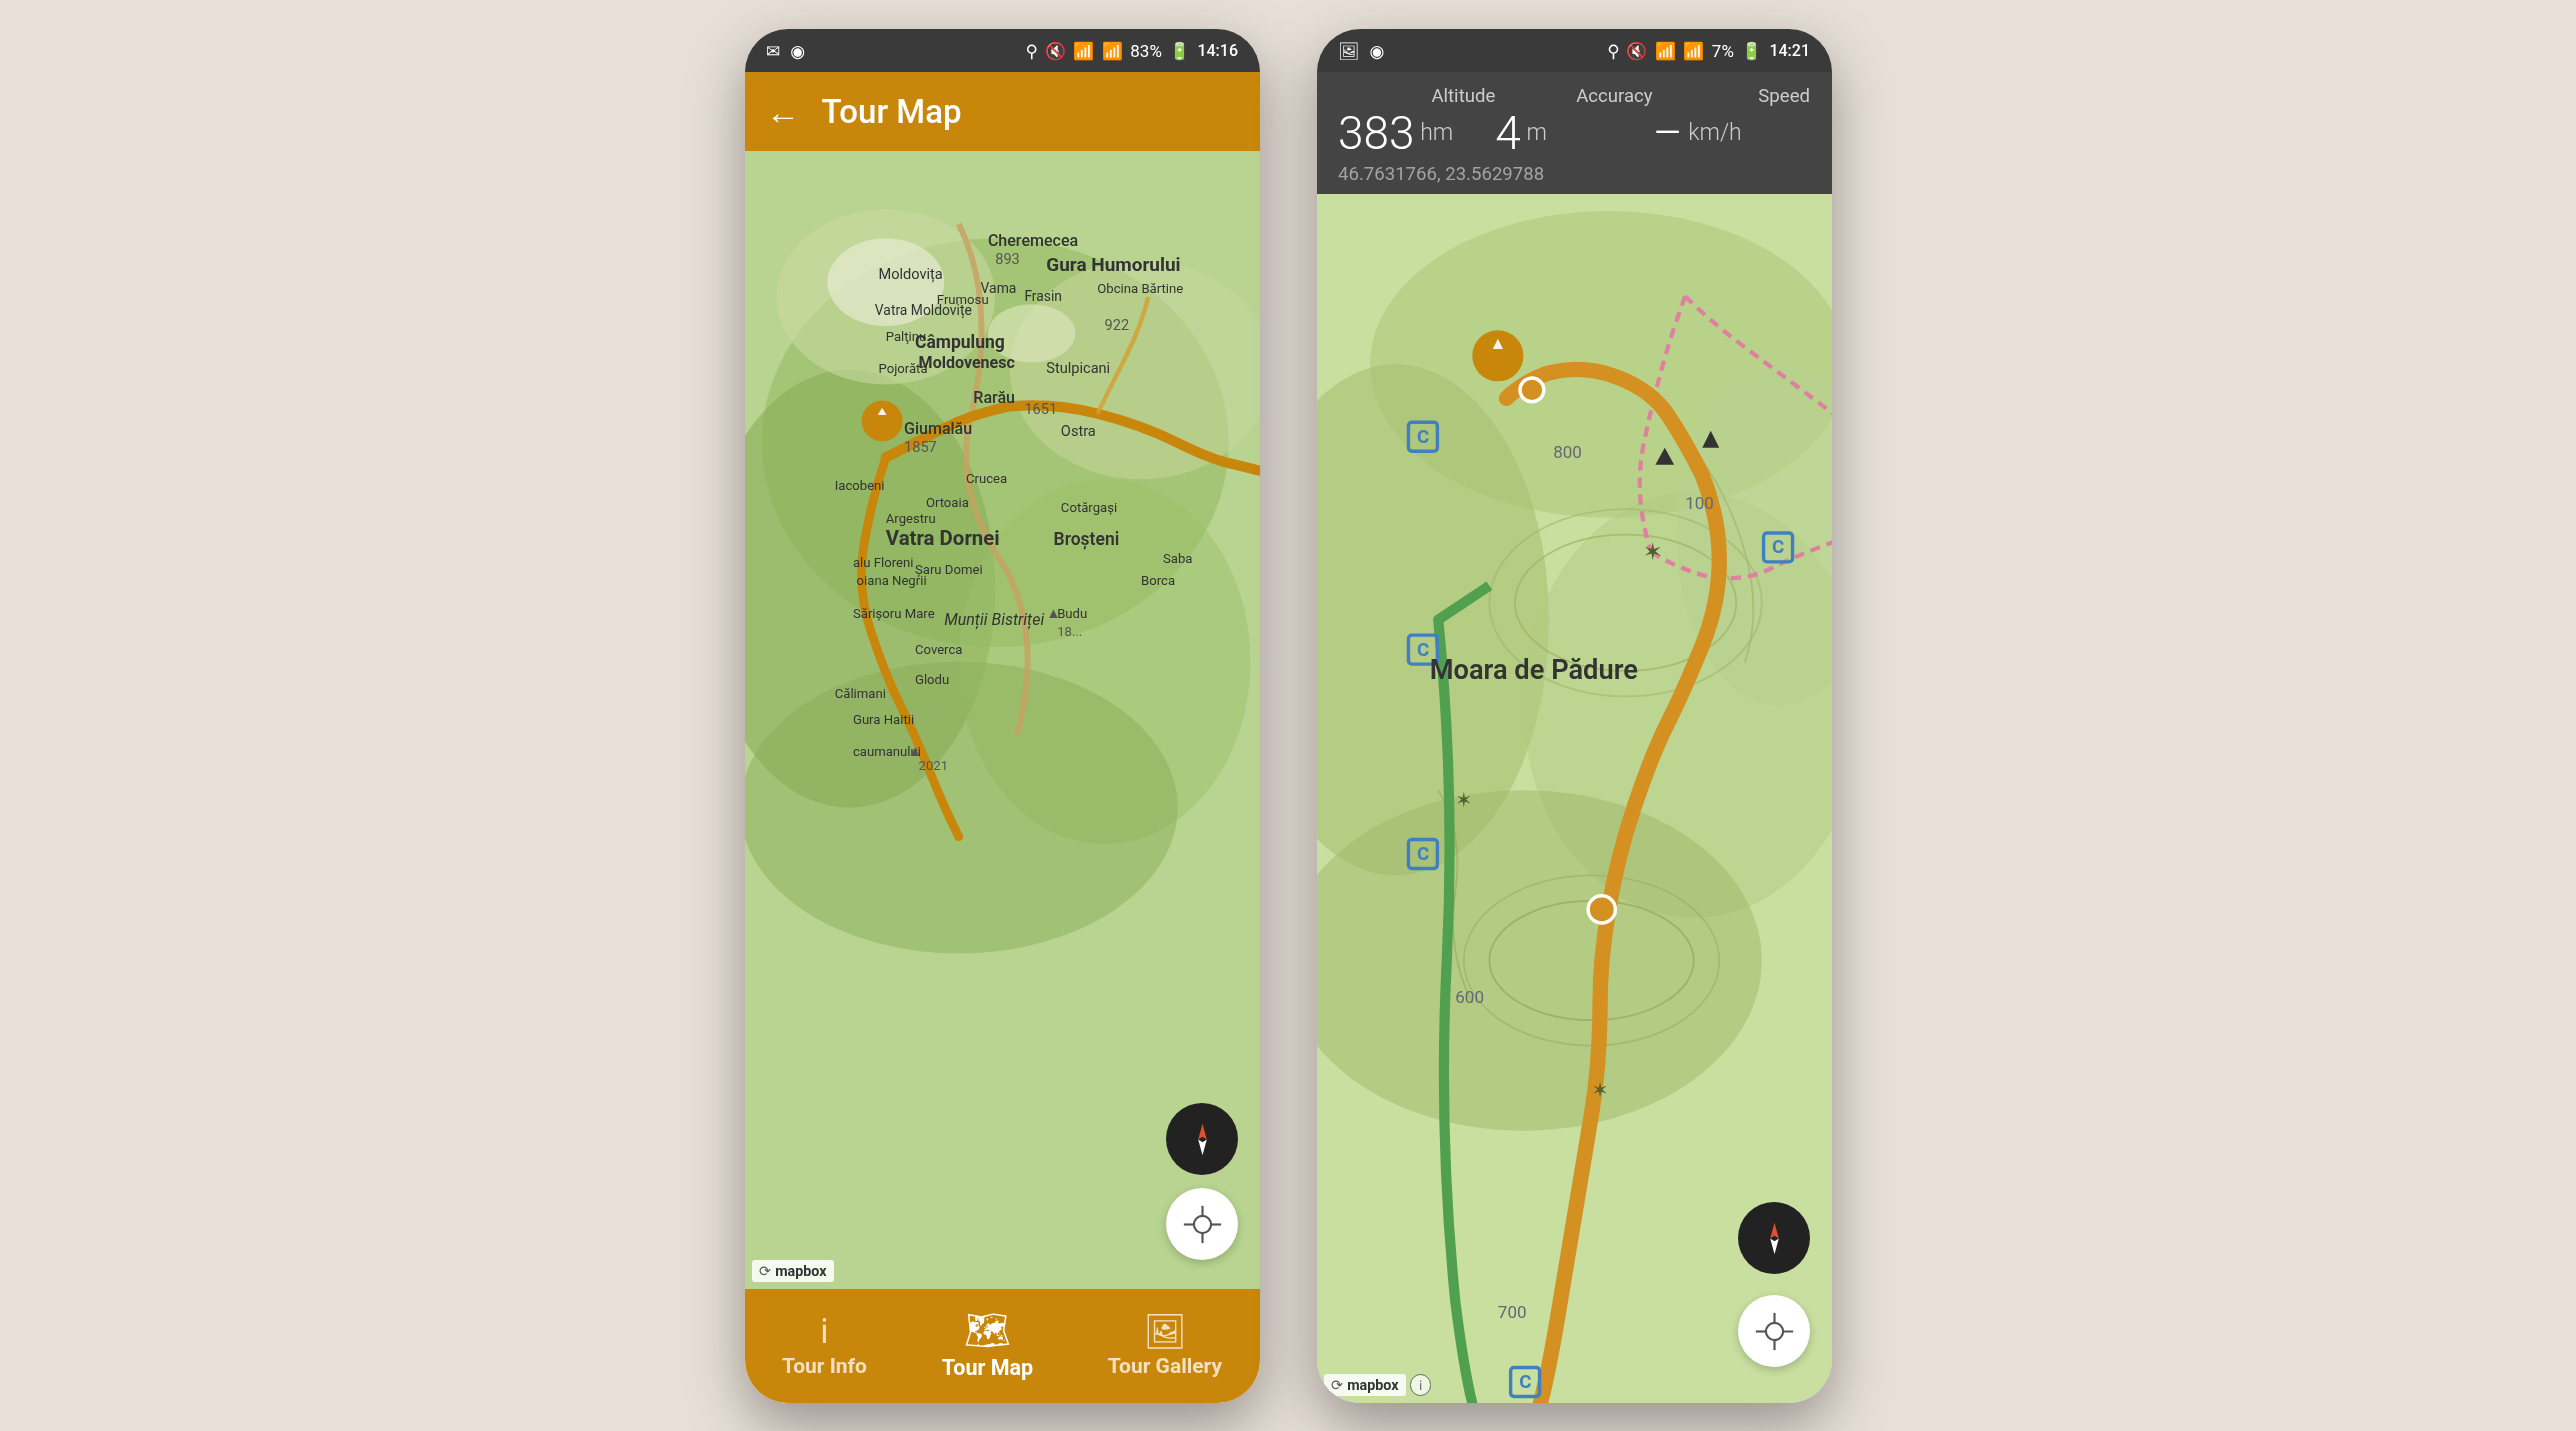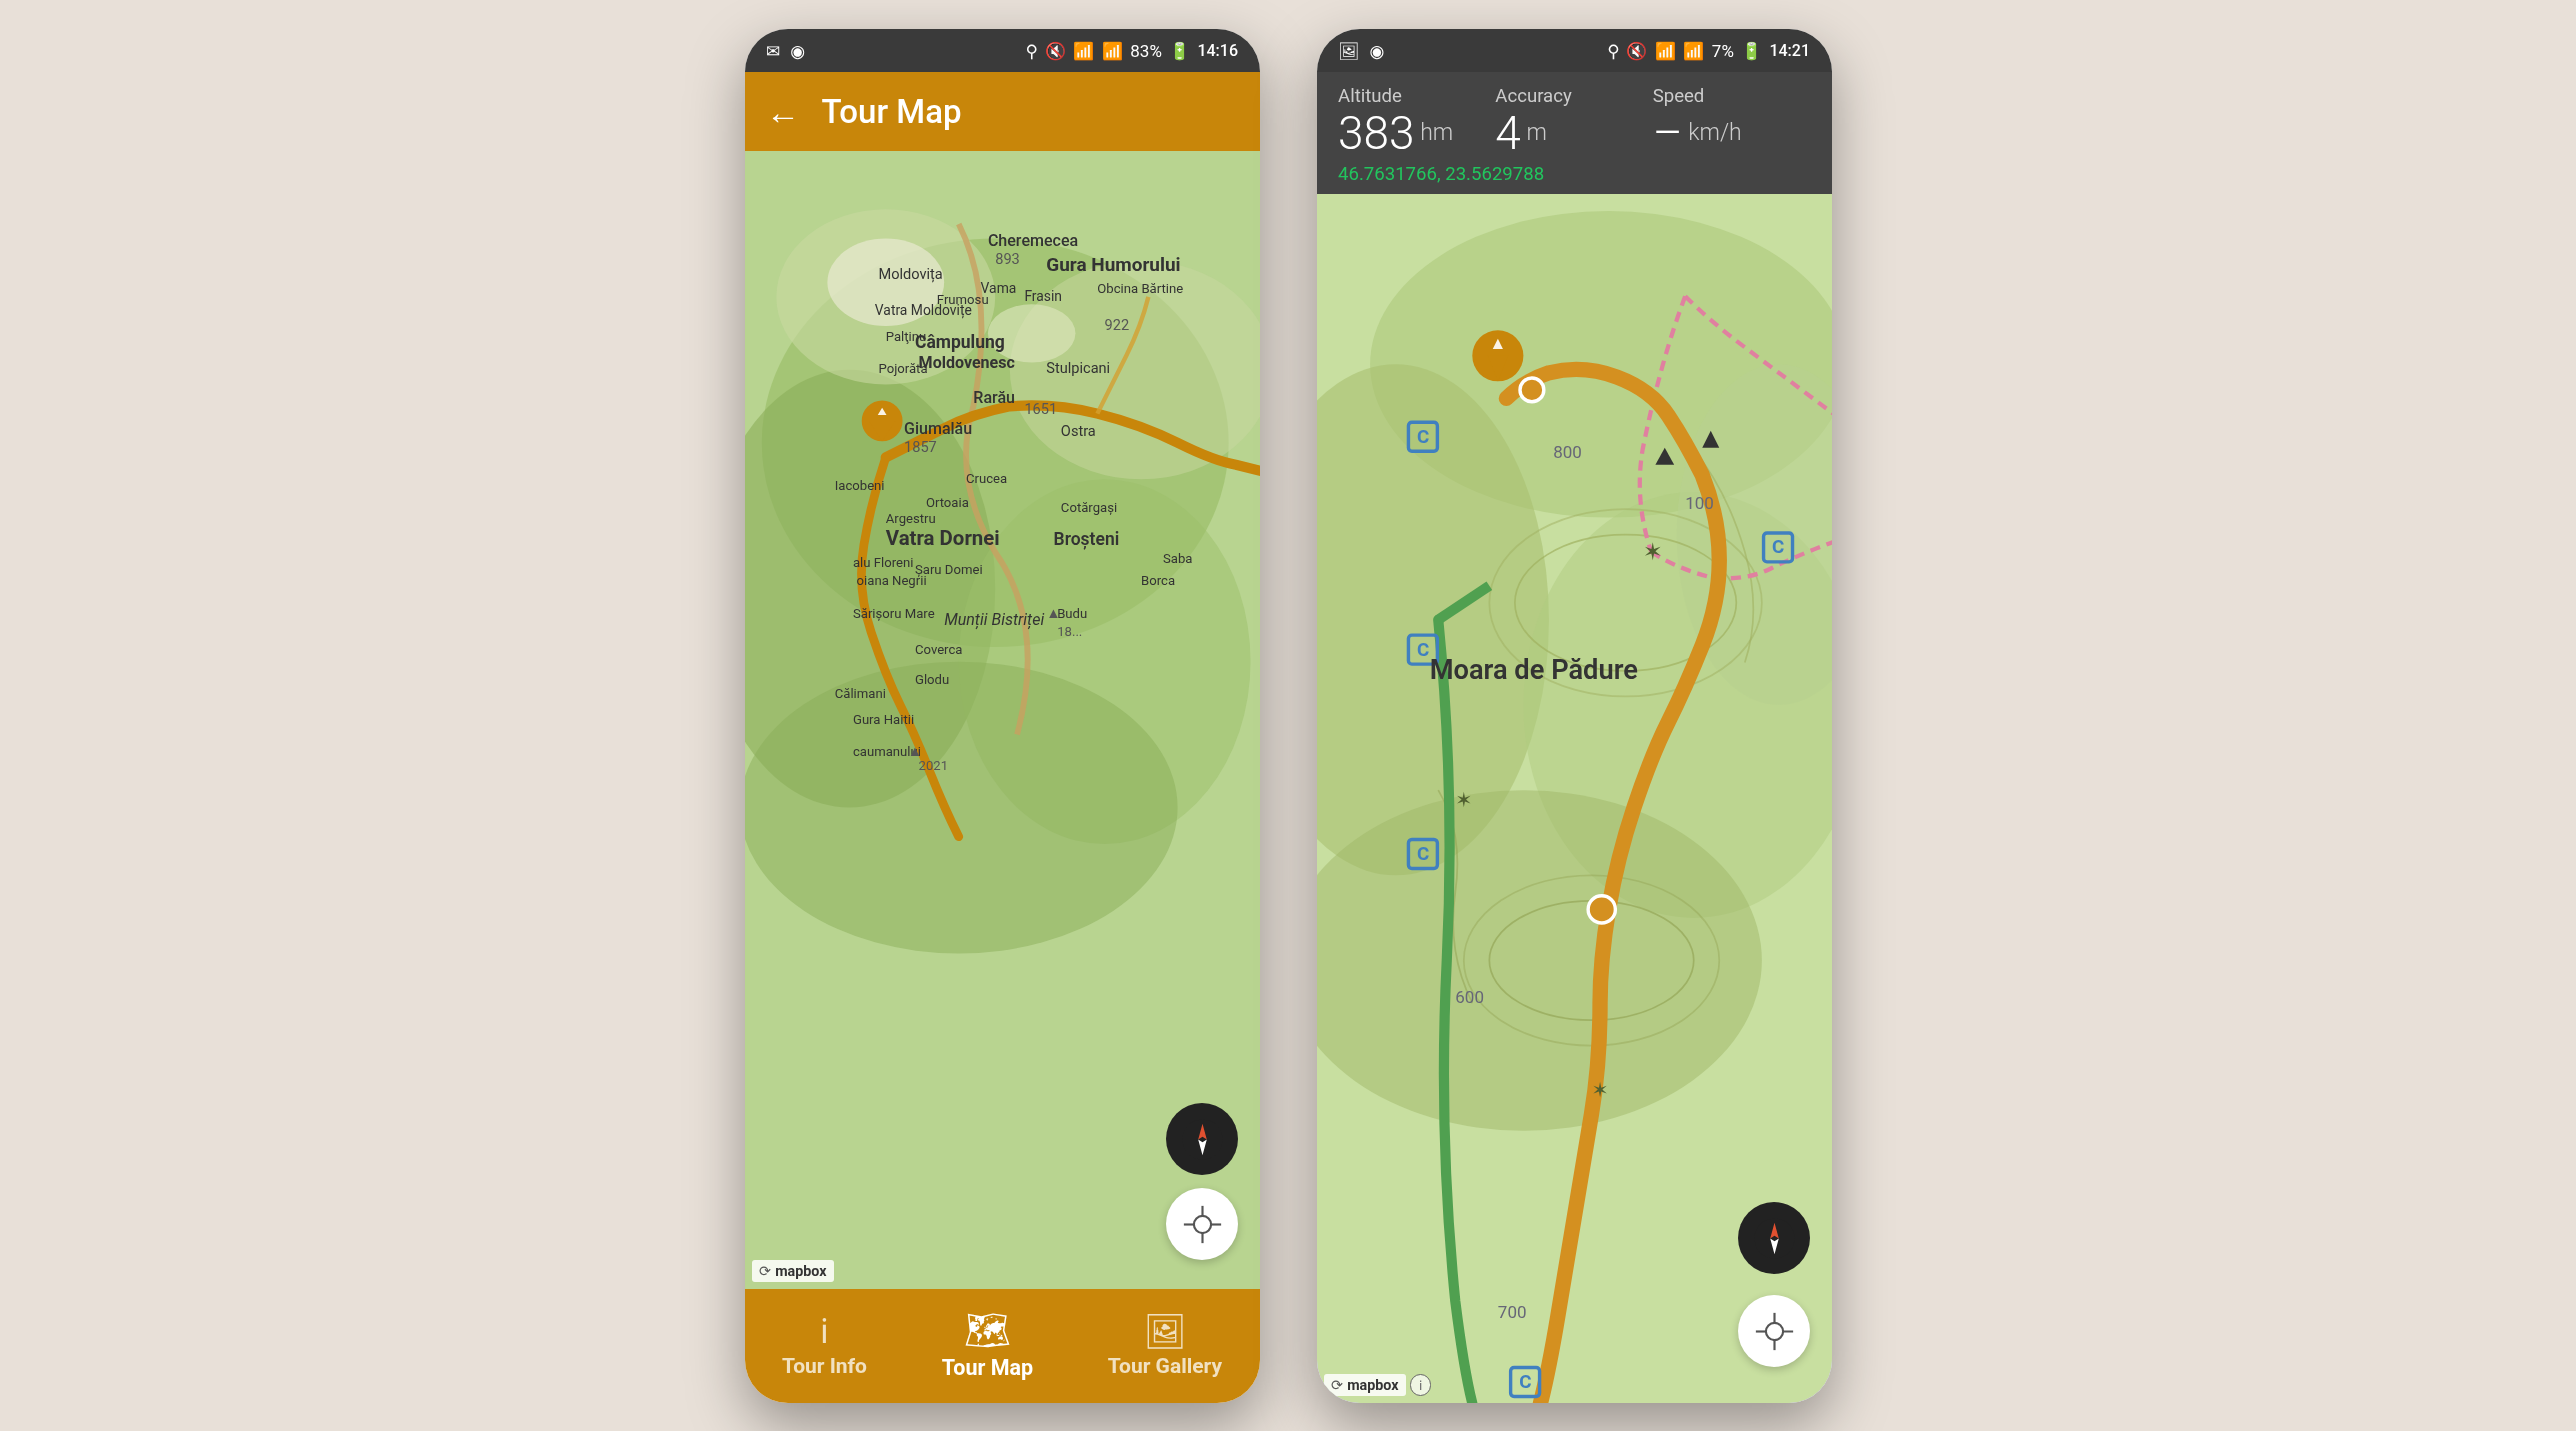--- a/index.html
+++ b/index.html
@@ -170,36 +170,37 @@
       gap: 0;
     }
     .stats-col {
       flex: 1;
     }
     .stats-label {
       color: #ccc;
       font-size: 18.6px;
       font-weight: 400;
       margin-bottom: 2.9px;
+      text-align: right;
     }
     .stats-value {
       color: #fff;
       font-size: 46px;
       font-weight: 300;
       line-height: 1;
       display: flex;
       align-items: center;
       gap: 5.7px;
     }
     .stats-unit {
       font-size: 23px;
       color: #ccc;
     }
     .stats-coords {
-      color: #22c55e;
+      color: #a3a3a3;
       font-size: 18.6px;
       margin-top: 7.2px;
     }
 
     
     .mapbox-attr {
       position: absolute;
       bottom: 7.2px;
       left: 7.2px;
       display: flex;

